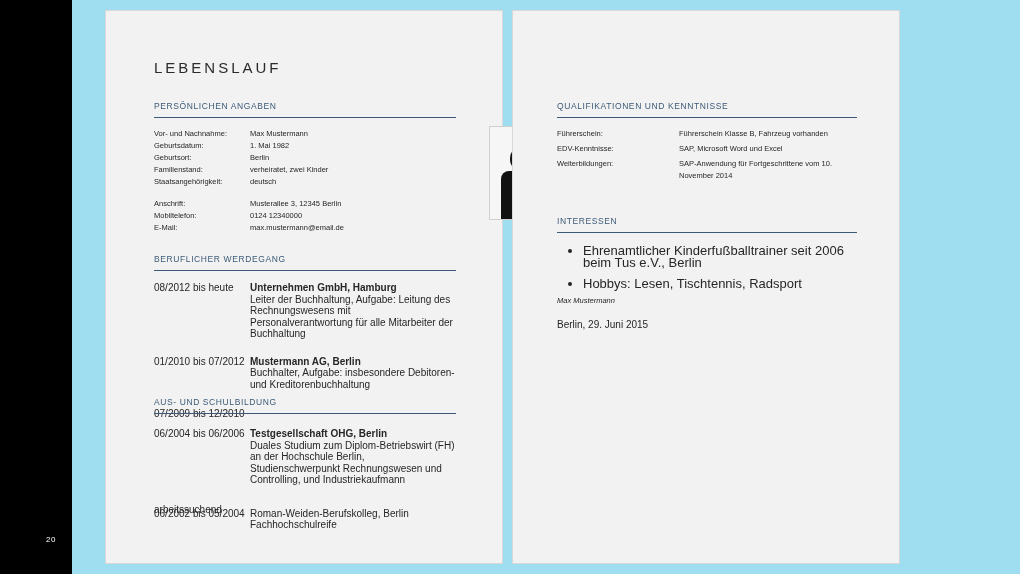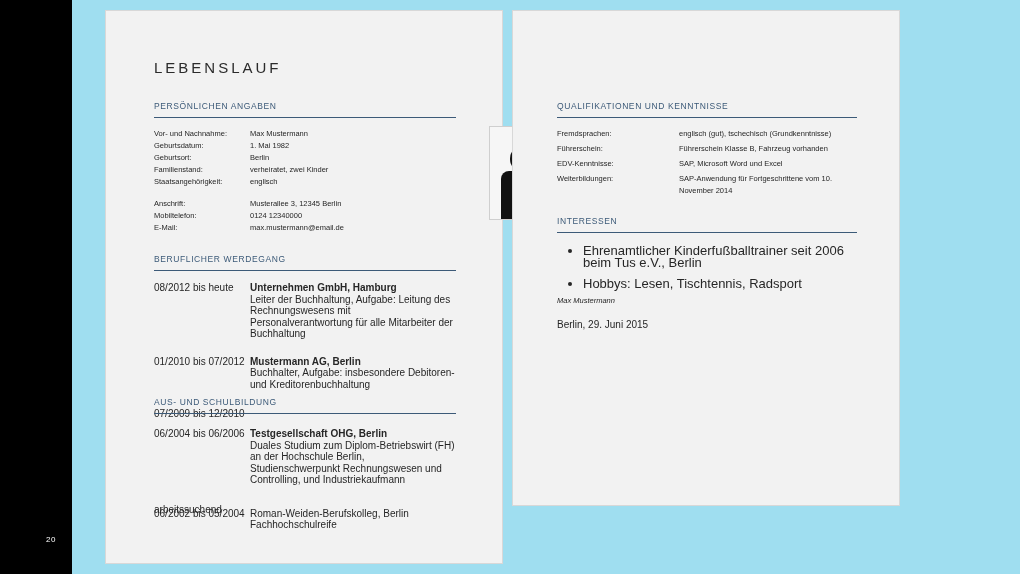--- a/index.html
+++ b/index.html
@@ -46,21 +46,21 @@
     box-sizing: border-box;
   }
   .page-left {
     left: 105px;
     width: 398px;
     height: 554px;
   }
   .page-right {
     left: 512px;
     width: 388px;
-    height: 496px;
+    height: 554px;
   }
   .doc-title {
     position: absolute;
     left: 48px;
     top: 48px;
     font-size: 15px;
     letter-spacing: 3px;
     color: #2b2b2b;
   }
   .section {
@@ -216,21 +216,21 @@
         <div class="row">
           <div class="k">Geburtsort:</div>
           <div class="v">Berlin</div>
         </div>
         <div class="row">
           <div class="k">Familienstand:</div>
           <div class="v">verheiratet, zwei Kinder</div>
         </div>
         <div class="row">
           <div class="k">Staatsangehörigkeit:</div>
-          <div class="v">englisch</div>
+          <div class="v">deutsch</div>
         </div>
         <div class="gap"></div>
         <div class="row">
           <div class="k">Anschrift:</div>
           <div class="v">Musterallee 3, 12345 Berlin</div>
         </div>
         <div class="row">
           <div class="k">Mobiltelefon:</div>
           <div class="v">0124 12340000</div>
         </div>
@@ -292,24 +292,20 @@
       </div>
     </div>
 
   </div>
 
   <div class="page page-right">
 
     <div class="r-section" style="top:90px;">
       <div class="section-head">Qualifikationen und Kenntnisse</div>
       <div class="r-kv">
-        <div class="row">
-          <div class="k">Fremdsprachen:</div>
-          <div class="v">englisch (gut), tschechisch (Grundkenntnisse)</div>
-        </div>
         <div class="row">
           <div class="k">Führerschein:</div>
           <div class="v">Führerschein Klasse B, Fahrzeug vorhanden</div>
         </div>
         <div class="row">
           <div class="k">EDV-Kenntnisse:</div>
           <div class="v">SAP, Microsoft Word und Excel</div>
         </div>
         <div class="row">
           <div class="k">Weiterbildungen:</div>

